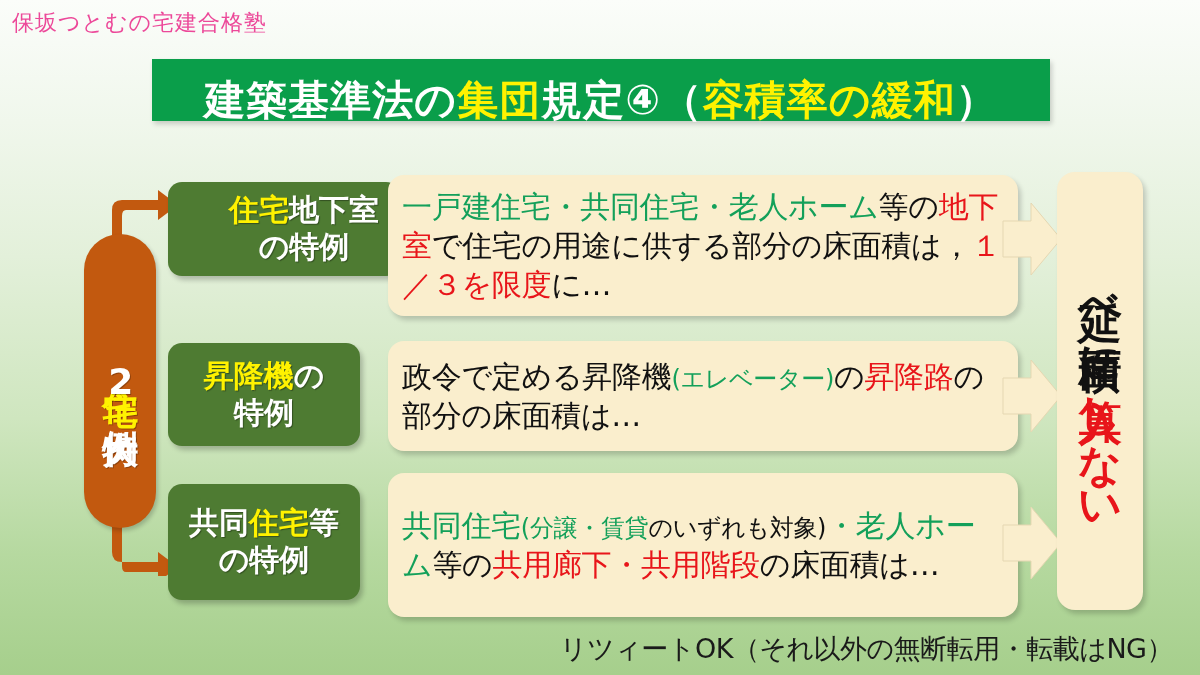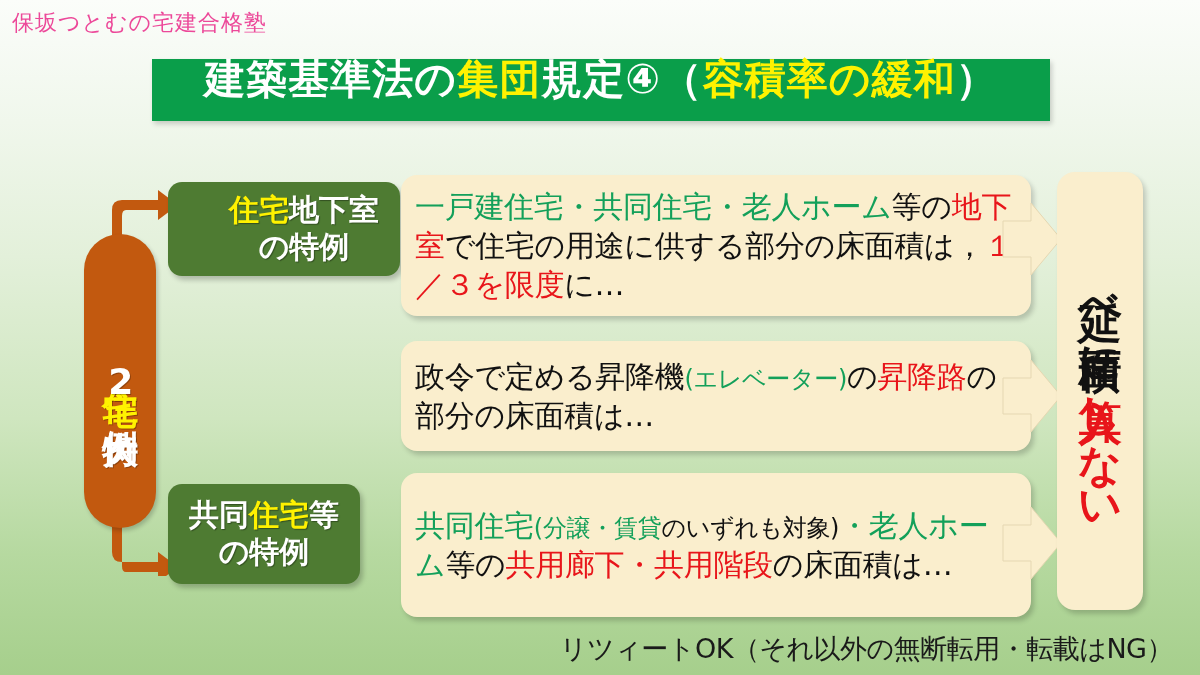--- a/index.html
+++ b/index.html
@@ -13,21 +13,21 @@
 
   
   .brand{
     position:absolute;left:12px;top:8px;
     font-size:22px;color:#ec4899;letter-spacing:1px;
     white-space:nowrap;
   }
   .title-banner{
     position:absolute;left:152px;top:59px;width:898px;height:62px;
     background:#0a9e4a;
-    display:flex;align-items:flex-start;justify-content:center;
+    display:flex;align-items:flex-end;justify-content:center;
     box-shadow:2px 3px 5px rgba(0,0,0,.18);
   }
   .title-text{
     font-size:41px;font-weight:bold;color:#ffffff;white-space:nowrap;
     letter-spacing:1px;line-height:1;
   }
   .title-text .hl{color:#fff200;}
 
   
   .pill-group{position:absolute;left:72px;top:186px;width:110px;height:390px;}
@@ -53,28 +53,28 @@
     display:flex;align-items:center;justify-content:center;
     text-align:center;
   }
   .gbox .txt{
     font-size:30px;font-weight:bold;color:#ffffff;line-height:1.22;
     text-shadow:1px 1px 1px rgba(0,0,0,.35);
   }
   .gbox .hl{color:#fff200;}
   #gbox-1{left:168px;top:182px;width:192px;height:94px;padding-left:40px;}
   #gbox-2{left:168px;top:343px;width:192px;height:103px;}
-  #gbox-3{left:168px;top:484px;width:192px;height:100px;font-family:Liberation Serif, serif;}
+  #gbox-3{left:168px;top:484px;width:192px;height:116px;font-family:Liberation Serif, serif;}
 
   
   .cbox{
     position:absolute;background:#faeecd;border-radius:16px;
     box-shadow:3px 4px 5px rgba(0,0,0,.18);
     box-sizing:border-box;padding:10px 16px 10px 14px;
-    display:flex;align-items:center;margin-left:13px;
+    display:flex;align-items:center;
   }
   .cbox .body{
     font-size:30px;line-height:1.30;color:#111111;font-weight:500;
     letter-spacing:-.3px;
   }
   .cbox .g{color:#13a05a;}
   .cbox .r{color:#e8151a;}
   .cbox .k{color:#111111;}
   .cbox .sm{font-size:24px;}
   #cbox-1{left:388px;top:175px;width:630px;height:141px;}
@@ -129,20 +129,26 @@
     </div>
   </div>
 
   <div class="gbox" id="gbox-1">
     <div class="txt">
       <span class="hl">住宅</span><span>地下室</span><br>
       <span>の特例</span>
     </div>
   </div>
 
+  <div class="gbox" id="gbox-2">
+    <div class="txt">
+      <span class="hl">昇降機</span><span>の</span><br>
+      <span>特例</span>
+    </div>
+  </div>
 
   <div class="gbox" id="gbox-3">
     <div class="txt">
       <span>共同</span><span class="hl">住宅</span><span>等</span><br>
       <span>の特例</span>
     </div>
   </div>
 
   <div class="cbox" id="cbox-1">
     <div class="body">

